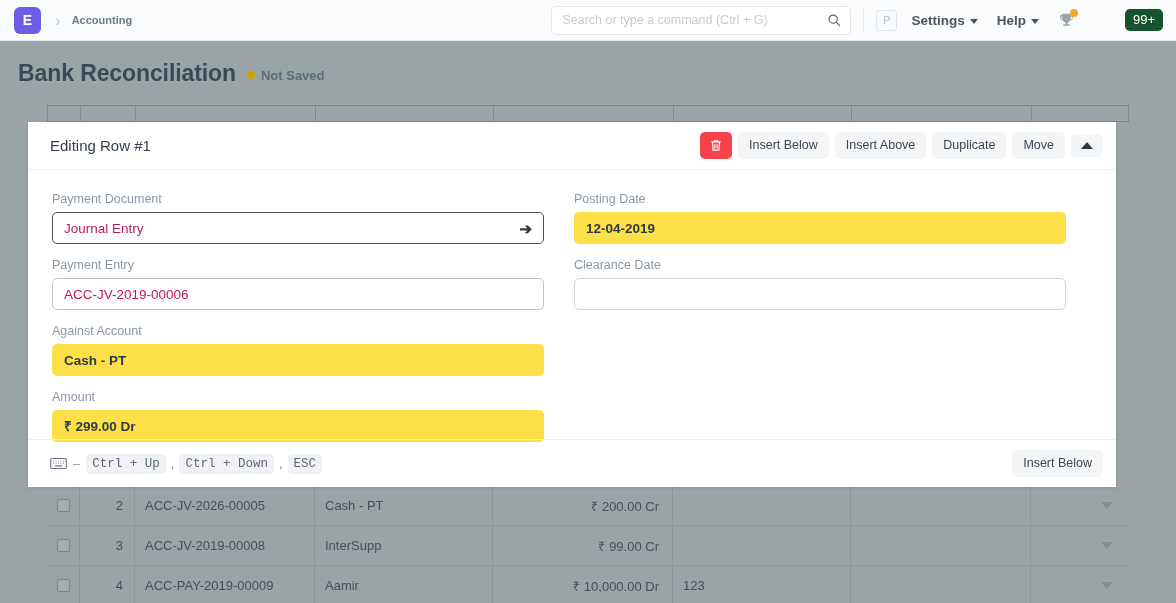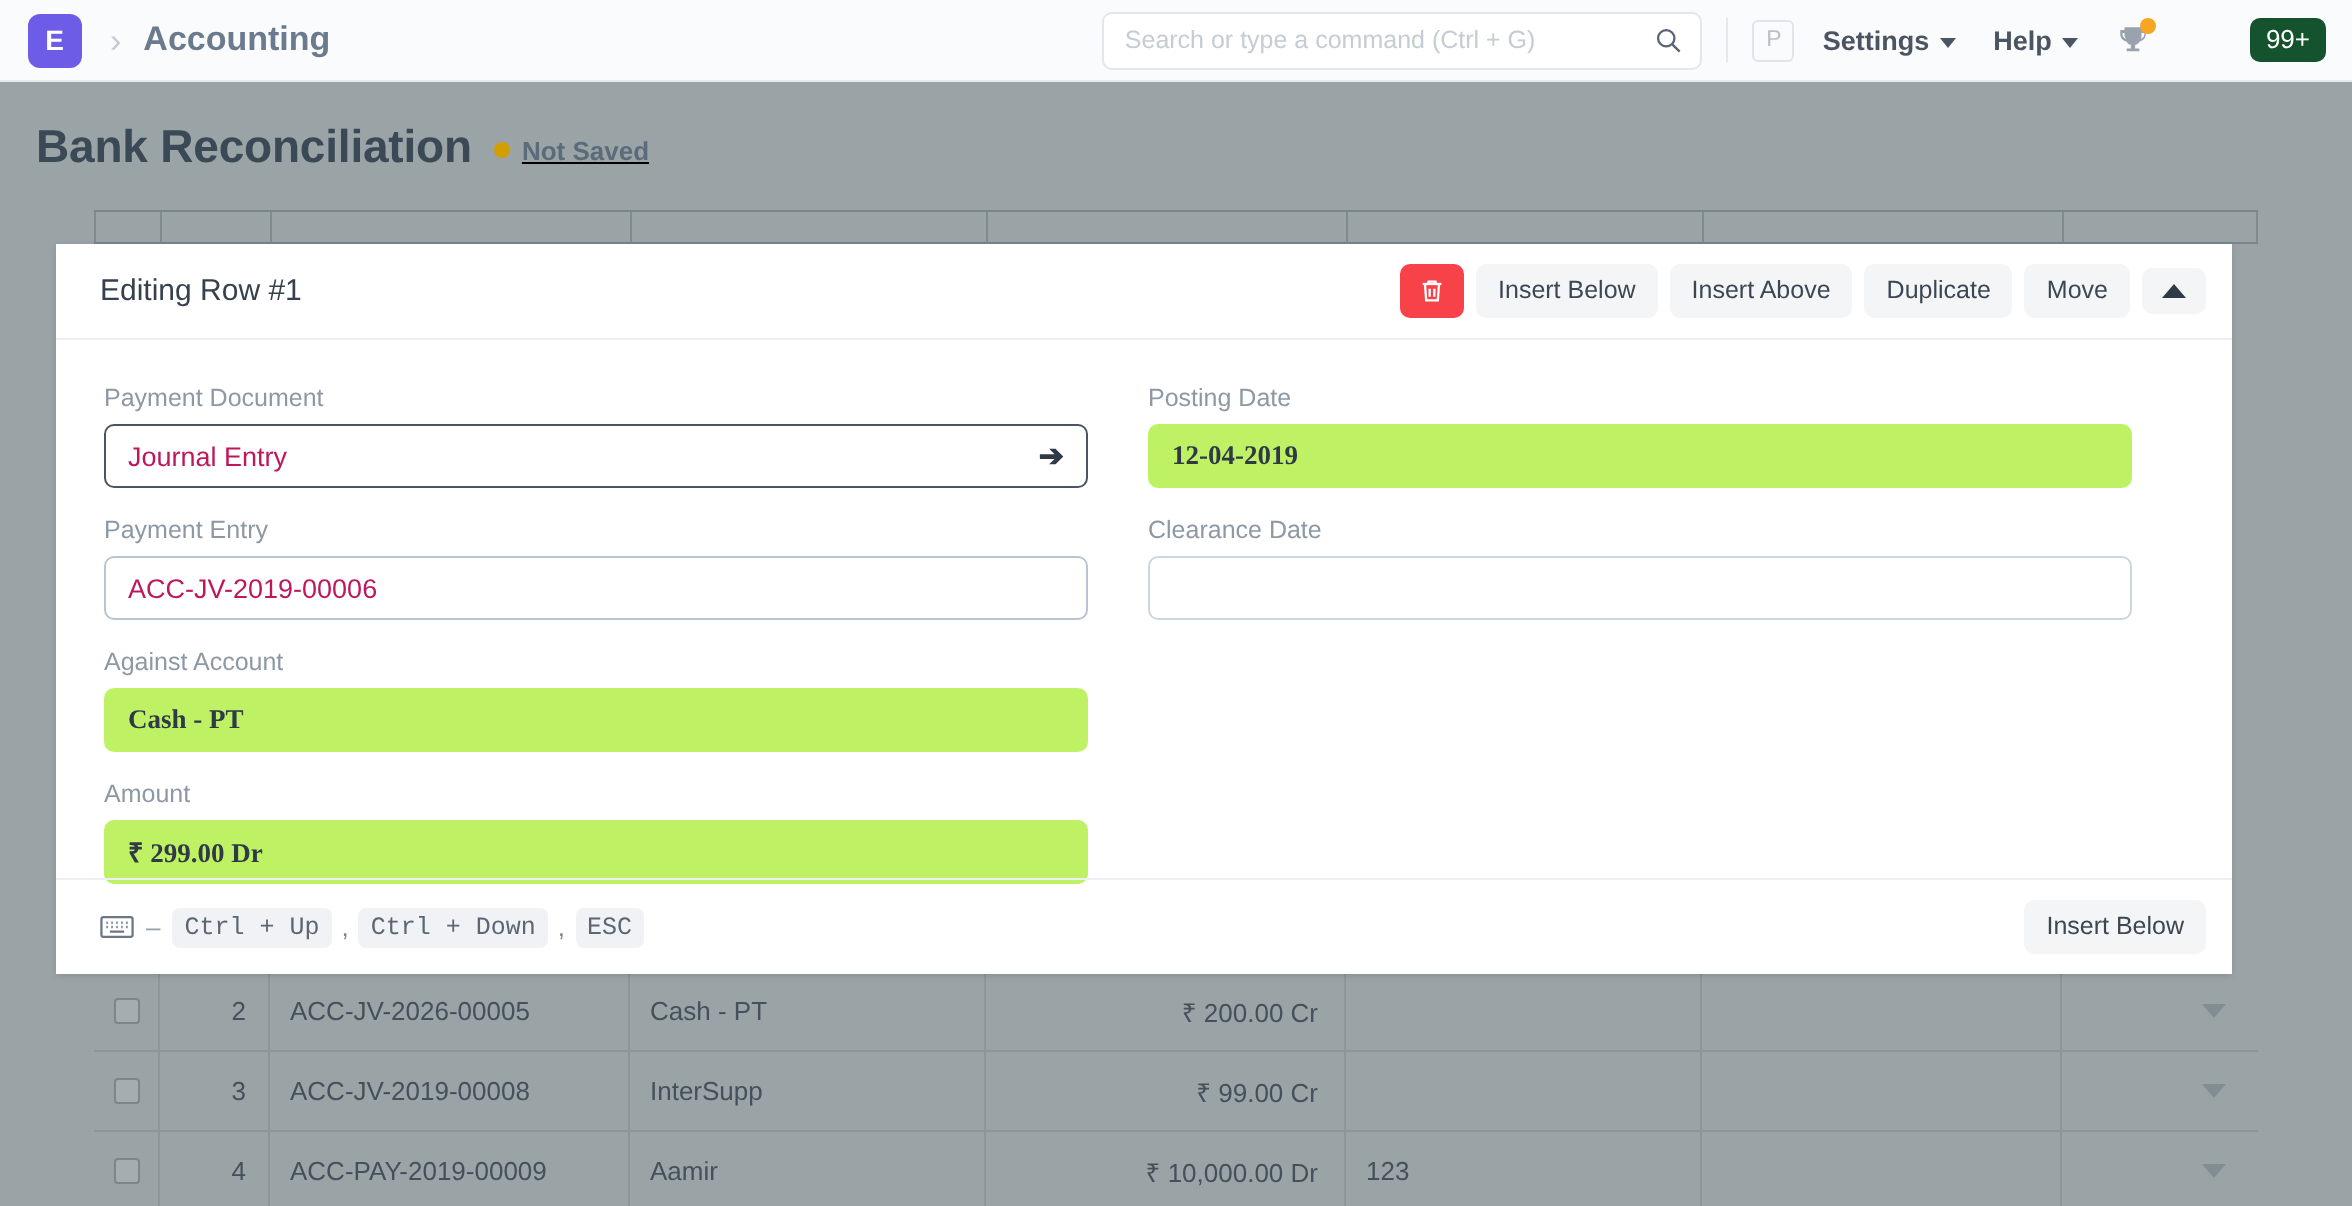--- a/index.html
+++ b/index.html
@@ -23,21 +23,21 @@
     width: 27px; height: 27px; border-radius: 6px;
     background: #6c5ce7;
     color: #fff; font-size: 14px; font-weight: bold;
     display: flex; align-items: center; justify-content: center;
     letter-spacing: .3px;
   }
   .bc-chevron {
     color: #c3cbd3; font-size: 17px; margin: 0 11px 0 14px;
     font-weight: 400; line-height: 1;
   }
-  .bc-label { color: #6b7a8d; font-size: 17px; font-weight: bold; }
+  .bc-label { color: #6b7a8d; font-size: 11px; font-weight: bold; }
 
   .nav-right {
     margin-left: auto; display: flex; align-items: center;
     padding-right: 13px; gap: 0;
   }
   .search-box {
     position: relative; width: 300px; height: 29px;
     border: 1px solid #e3e7ea; border-radius: 5px;
     background: #fff; display: flex; align-items: center;
   }
@@ -90,21 +90,20 @@
     background: #9aa4a7;
     display: flex; align-items: center; padding-left: 18px;
   }
   .page-title {
     font-size: 23px; font-weight: bold; color: #3b4957;
     letter-spacing: -.1px;
   }
   .unsaved {
     display: flex; align-items: center; gap: 6px; margin-left: 11px;
     margin-top: 4px;
-    text-decoration: underline;
   }
   .unsaved-dot { width: 8px; height: 8px; border-radius: 50%; background: #d39e00; }
   .unsaved-text { font-size: 13px; font-weight: bold; color: #5c6b79; }
 
   
   .backdrop {
     position: absolute; top: 105px; left: 0;
     width: 1176px; height: 498px;
     background: #9aa4a7;
   }
@@ -196,21 +195,21 @@
   }
   .control {
     height: 32px; border-radius: 5px; display: flex; align-items: center;
     padding: 0 11px; font-size: 13.5px; color: #2f3a46;
   }
   .control.editable {
     border: 1px solid #b9c6d1; background: #fff;
   }
   .control.editable.focused { border-color: #4a5562; }
   .control.readonly {
-    background: #bef264; font-weight: bold; border: 1px solid transparent; font-family: Liberation Serif, serif;
+    background: #fde047; font-weight: bold; border: 1px solid transparent;
   }
   .control.empty { border: 1px solid #cdd7df; background: #fff; }
   .control input {
     border: 0; outline: none; background: transparent; width: 100%;
     font-family: "Liberation Sans", sans-serif; font-size: 13.5px;
     color: #be185d; height: 100%; padding: 0;
   }
   .arrow-right {
     margin-left: auto; font-size: 15px; color: #2f3a46;
     line-height: 1; font-weight: bold;

